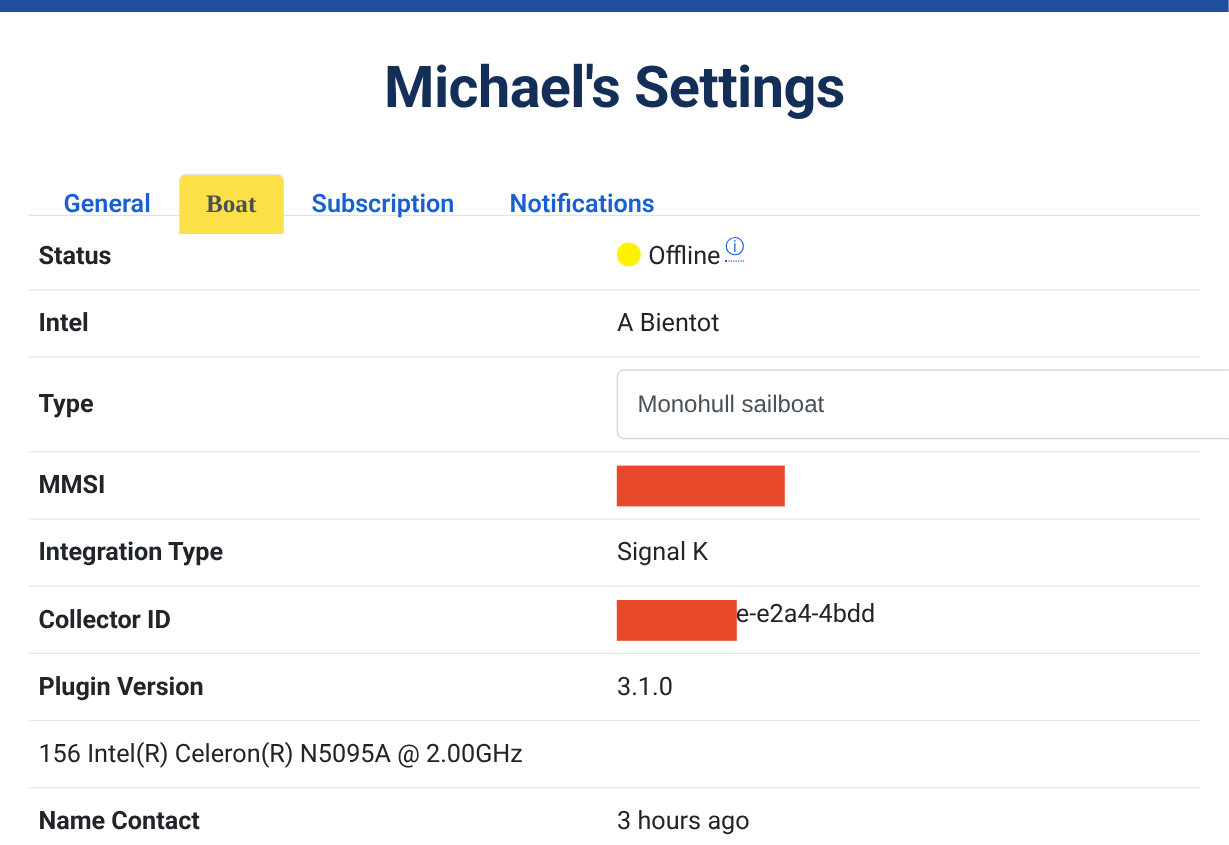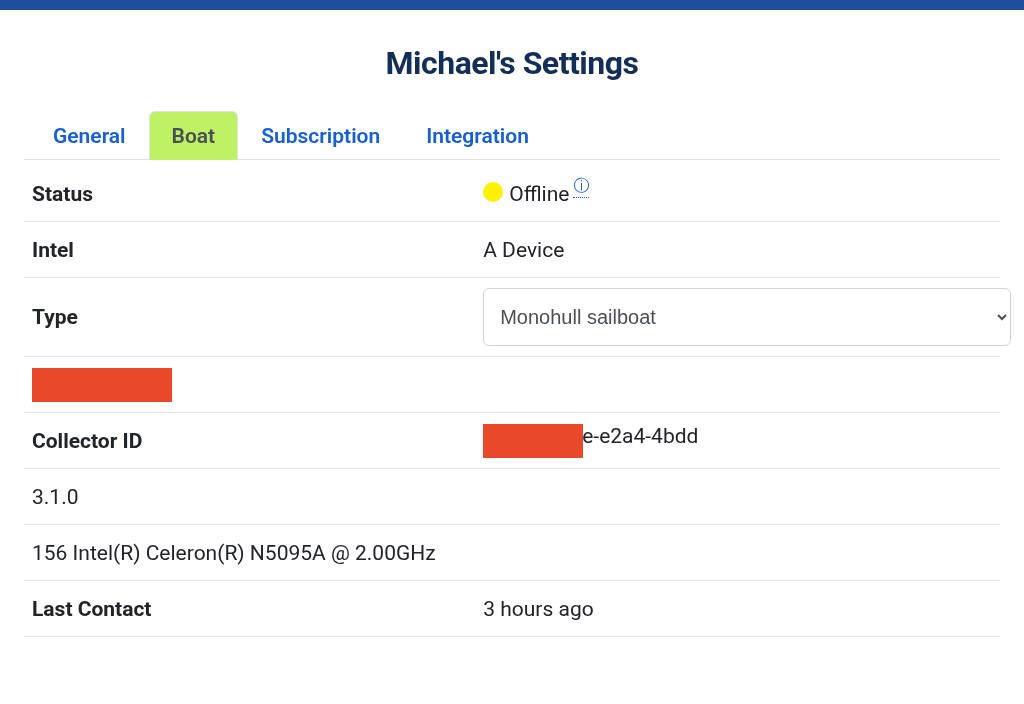--- a/index.html
+++ b/index.html
@@ -15,21 +15,21 @@
     height: 10px;
     background: #1f4e9c;
     width: 100%;
   }
   .container {
     padding: 28px 24px 0 24px;
   }
   h1.page-title {
     text-align: center;
     margin: 6px 0 28px 0;
-    font-size: 32px;
+    font-size: 48px;
     font-weight: 700;
     color: #142f57;
     letter-spacing: -0.5px;
   }
 
   
   .tabs {
     display: flex;
     align-items: flex-end;
     border-bottom: 1px solid #dee2e6;
@@ -40,37 +40,39 @@
     padding: 12px 22px;
     font-size: 21px;
     font-weight: 600;
     color: #175fd4;
     cursor: pointer;
     border: 1px solid transparent;
     border-bottom: none;
     border-top-left-radius: 6px;
     border-top-right-radius: 6px;
     position: relative;
-    top: 1px;
+    top: 16px;
     background: transparent;
   }
   .tab.active {
     color: #495057;
-    background: #bef264;
+    background: #fde047;
     border-color: #dee2e6 #dee2e6 #fff;
+    font-family: Liberation Serif, serif;
   }
 
   
   .settings-table { margin-top: 6px; }
   .row {
     display: flex;
     align-items: center;
     min-height: 56px;
     padding: 10px 8px;
     border-bottom: 1px solid #e1e4e8;
+    gap: 31px;
   }
   .label-cell {
     flex: 0 0 47%;
     font-weight: 700;
     font-size: 21px;
   }
   .value-cell {
     flex: 1;
     font-size: 21px;
     display: flex;
@@ -121,70 +123,76 @@
 <div class="top-bar"></div>
 
 <div class="container">
 
   <h1 class="page-title">Michael's Settings</h1>
 
   <div class="tabs">
     <div class="tab">General</div>
     <div class="tab active">Boat</div>
     <div class="tab">Subscription</div>
-    <div class="tab">Integration</div>
+    <div class="tab">Notifications</div>
   </div>
 
   <div class="settings-table">
 
     <div class="row">
       <div class="label-cell">Status</div>
       <div class="value-cell">
         <span class="status-dot"></span>
         <span>Offline</span>
         <span class="info-icon">ⓘ</span>
       </div>
     </div>
 
     <div class="row">
       <div class="label-cell">Intel</div>
-      <div class="value-cell">A Device</div>
+      <div class="value-cell">A Bientot</div>
     </div>
 
     <div class="row">
       <div class="label-cell">Type</div>
       <div class="value-cell">
         <select class="type-select">
           <option selected="">Monohull sailboat</option>
         </select>
       </div>
     </div>
 
     <div class="row">
+      <div class="label-cell">MMSI</div>
       <div class="value-cell">
         <span class="redact w1"></span>
       </div>
     </div>
 
+    <div class="row">
+      <div class="label-cell">Integration Type</div>
+      <div class="value-cell">Signal K</div>
+    </div>
 
     <div class="row">
       <div class="label-cell">Collector ID</div>
       <div class="value-cell">
         <span class="redact w2"></span>
           <span class="collector-rest">e-e2a4-4bdd</span>
       </div>
     </div>
 
     <div class="row">
+      <div class="label-cell">Plugin Version</div>
       <div class="value-cell">3.1.0</div>
     </div>
 
     <div class="row">
       <div class="value-cell">156 Intel(R) Celeron(R) N5095A @ 2.00GHz</div>
     </div>
 
     <div class="row">
-      <div class="label-cell">Last Contact</div>
+      <div class="label-cell">Name Contact</div>
       <div class="value-cell">3 hours ago</div>
     </div>
 
   </div>
 </div>
 
 </body></html>

